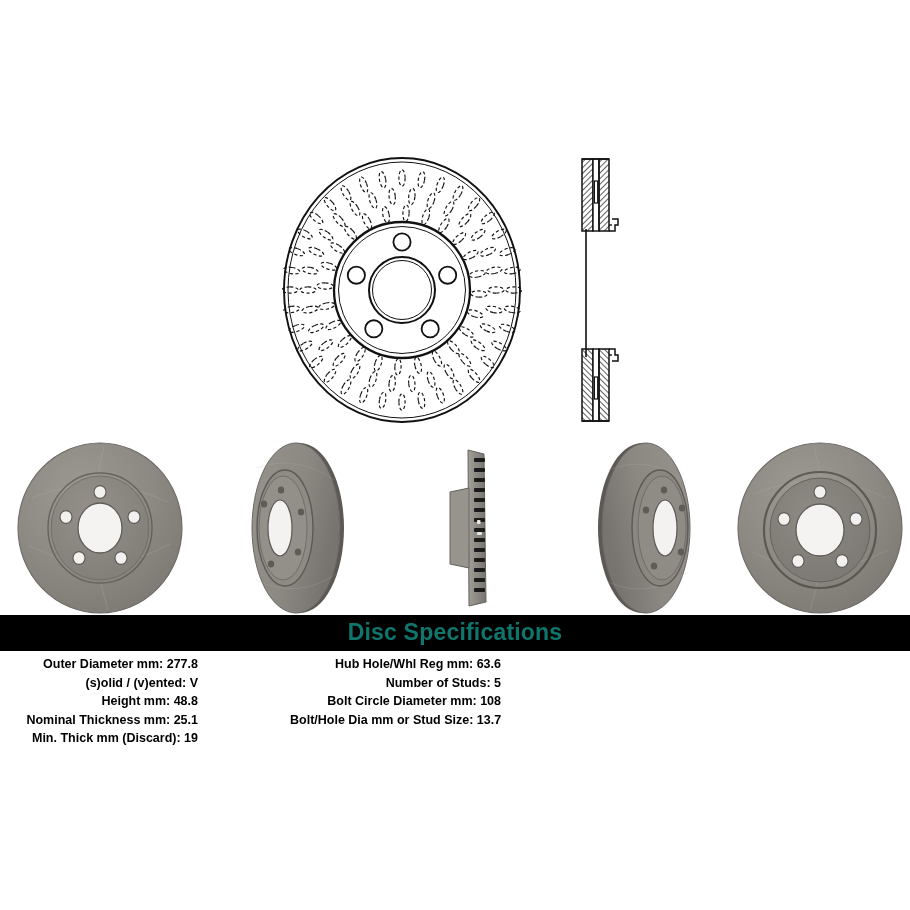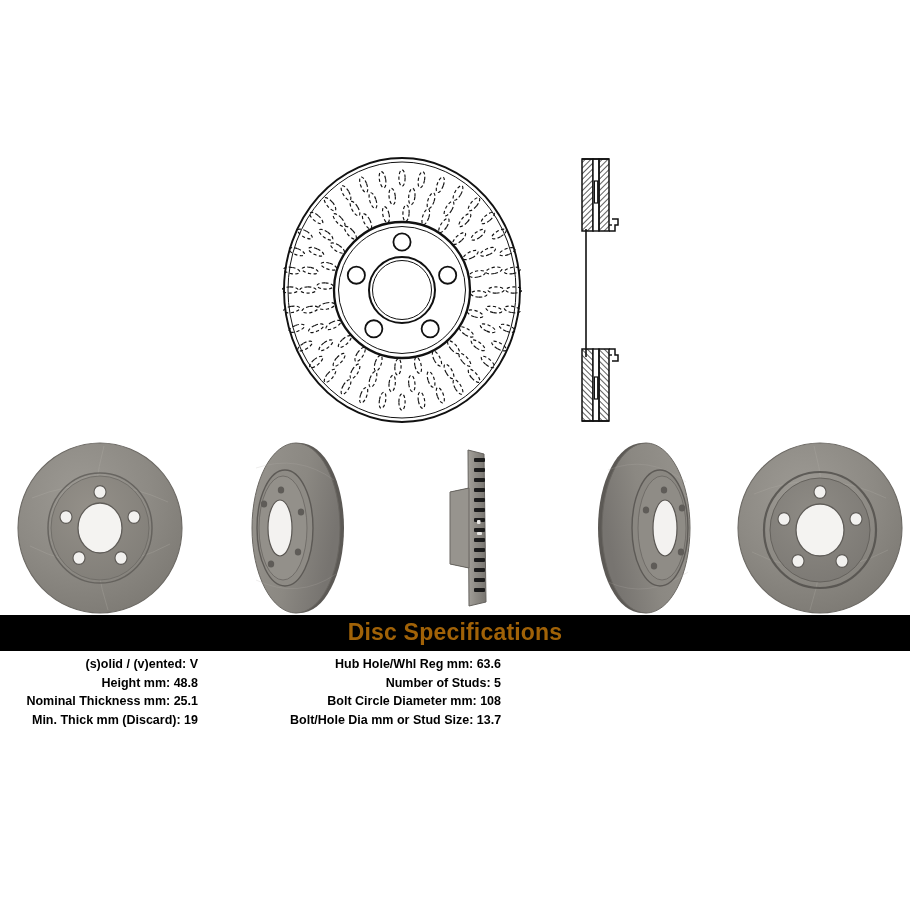--- a/index.html
+++ b/index.html
@@ -72,21 +72,21 @@
     background: #000000;
   }
   .spec-banner-title {
     position: absolute;
     left: 0;
     top: 0;
     width: 910px;
     height: 36px;
     line-height: 34px;
     text-align: center;
-    color: #a16207;
+    color: #0f766e;
     font-family: "Liberation Sans", sans-serif;
     font-size: 23px;
     font-weight: bold;
     letter-spacing: 0.2px;
     white-space: nowrap;
   }
 
   
   .spec-columns {
     position: absolute;
@@ -640,20 +640,21 @@
     </div>
   </div>
 
   <div class="spec-banner">
     <div class="spec-banner-title">Disc Specifications</div>
   </div>
 
   <div class="spec-columns">
 
     <div class="spec-col spec-col-left">
+      <div class="spec-line">Outer Diameter mm: 277.8</div>
       <div class="spec-line">(s)olid / (v)ented: V</div>
       <div class="spec-line">Height mm: 48.8</div>
       <div class="spec-line">Nominal Thickness mm: 25.1</div>
       <div class="spec-line">Min. Thick mm (Discard): 19</div>
     </div>
 
     <div class="spec-col spec-col-mid">
       <div class="spec-line">Hub Hole/Whl Reg mm: 63.6</div>
       <div class="spec-line">Number of Studs: 5</div>
       <div class="spec-line">Bolt Circle Diameter mm: 108</div>

